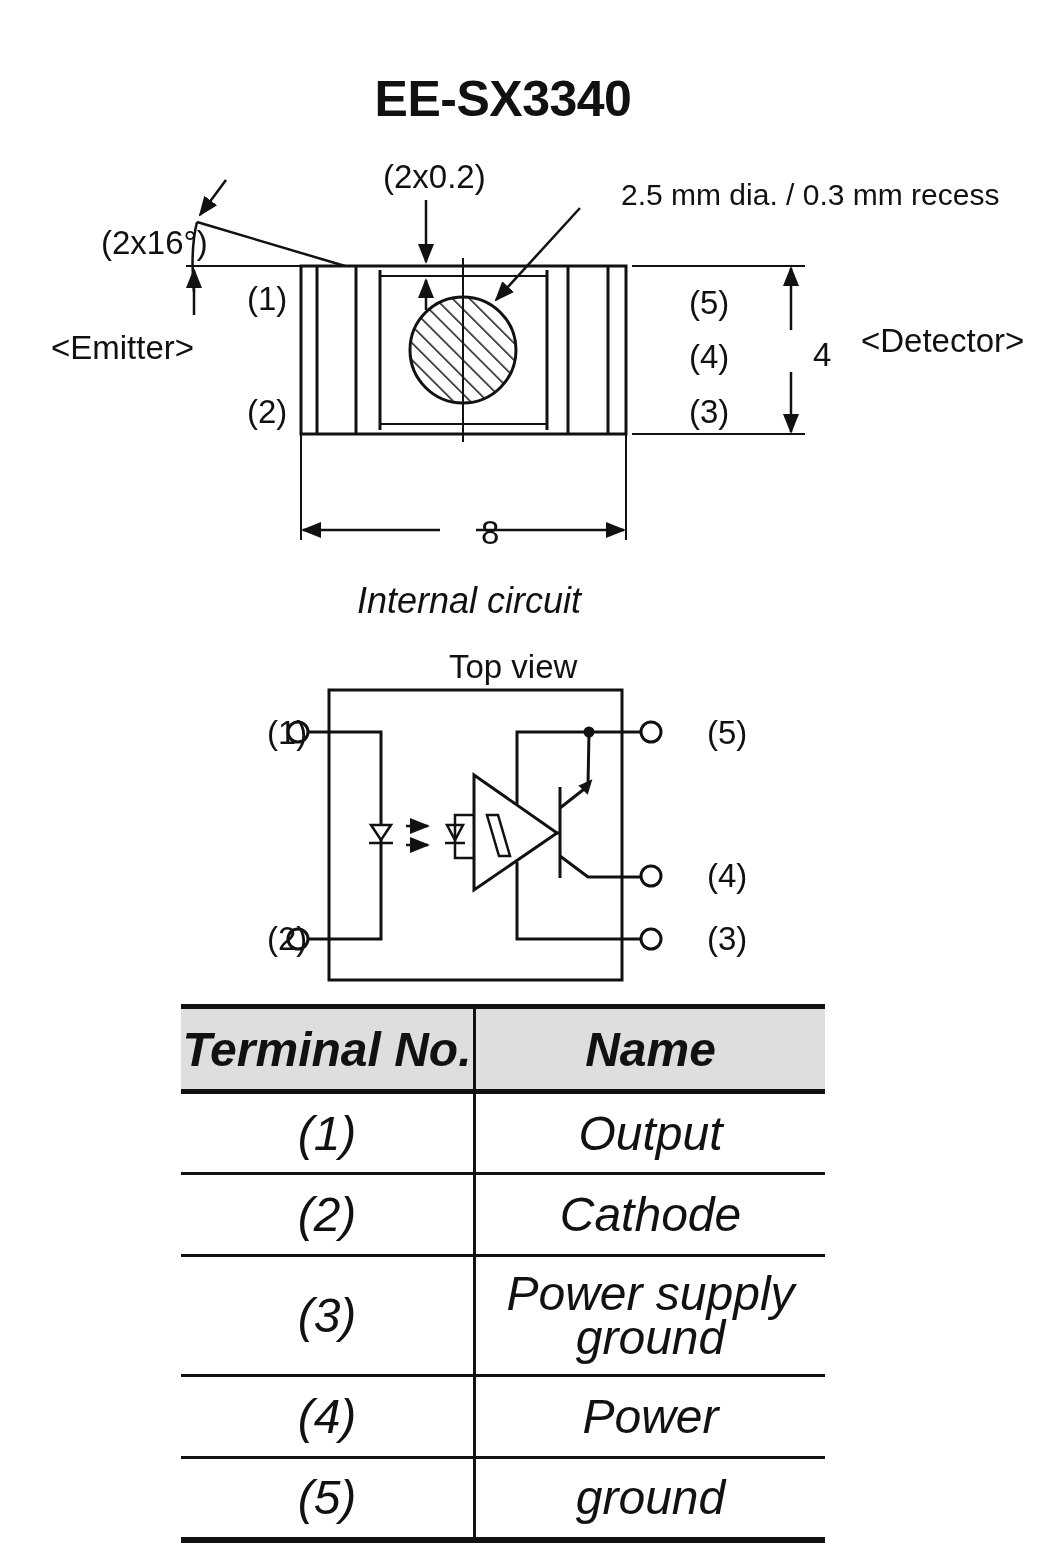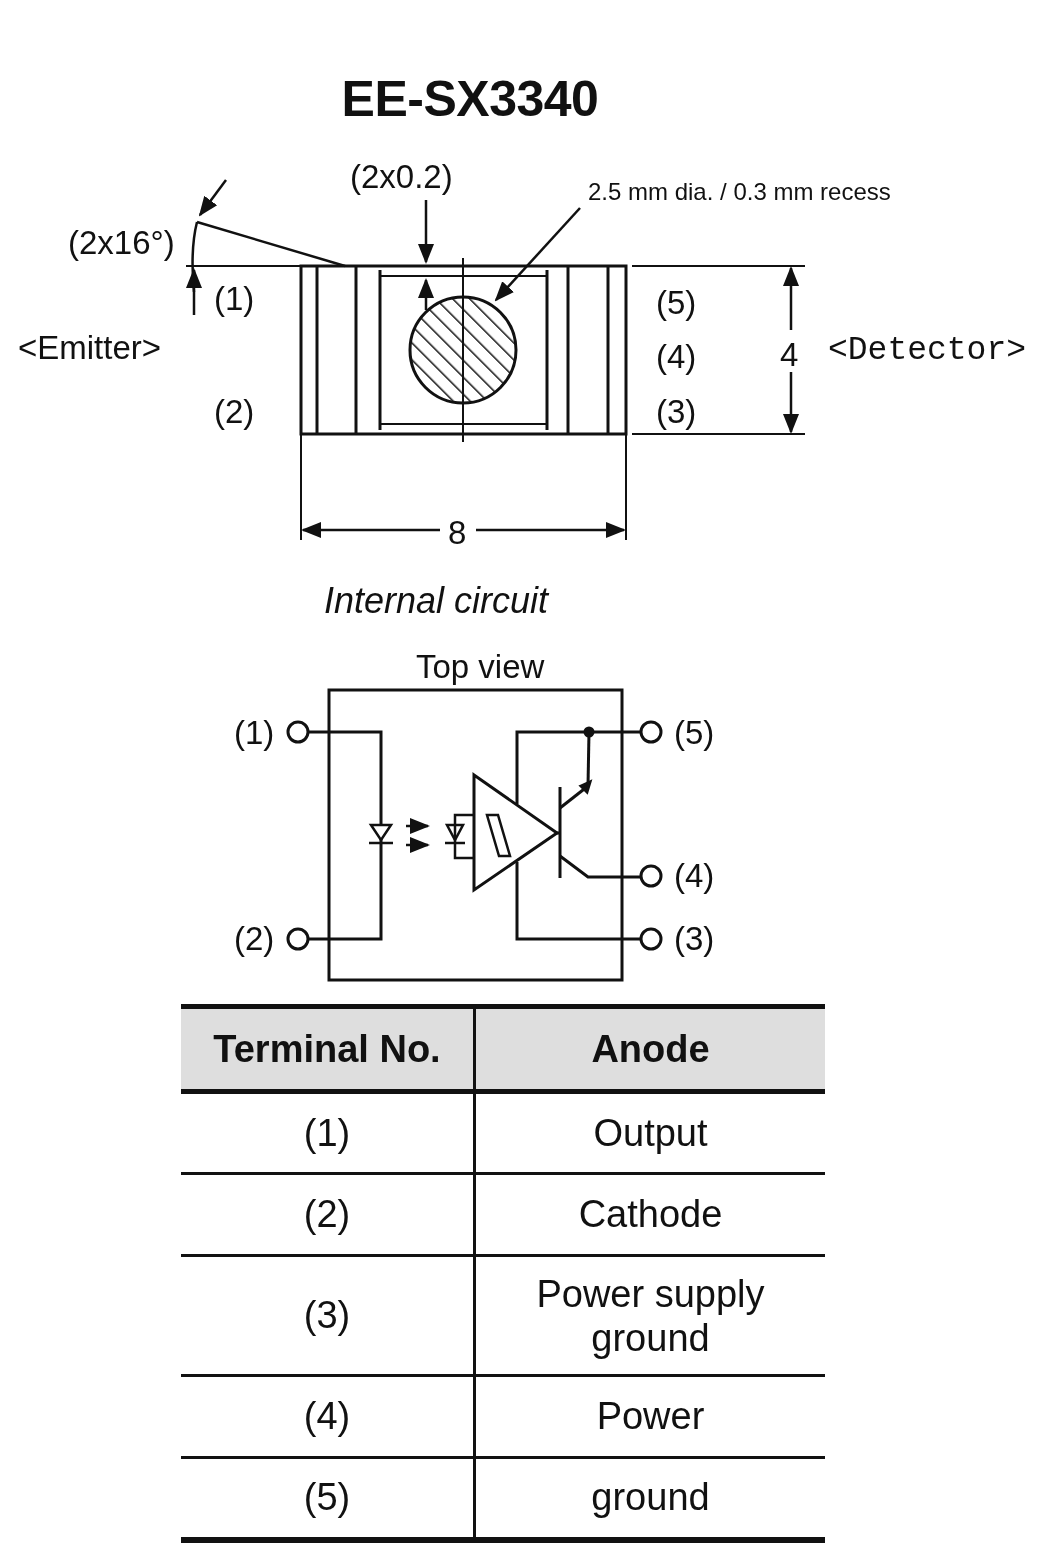--- a/index.html
+++ b/index.html
@@ -1,23 +1,23 @@
 <!DOCTYPE html>
 <html><head>
 <meta charset="utf-8">
 <style>
   html, body { margin:0; padding:0; background:#ffffff; }
   body { width:1063px; height:1568px; position:relative; overflow:hidden;
          font-family:"Liberation Sans", sans-serif; color:#111; }
-  .abs { position:absolute; }
+  .abs { position:absolute;margin-left:33px; }
   .title { left:0; width:940px; top:70px; text-align:center; font-weight:bold; font-size:50px; letter-spacing:-0.5px; }
   .lbl { font-size:33px; white-space:nowrap; }
   .lbl-big { font-size:36px; white-space:nowrap;font-style:italic; }
   svg { position:absolute; left:0; top:0; }
-  table.pins { position:absolute; left:181px; top:1004px; width:644px; border-collapse:collapse; font-size:38px; }
+  table.pins { position:absolute; left:181px; top:1004px; width:644px; border-collapse:collapse; font-size:48px;font-style:italic; }
   table.pins th, table.pins td { text-align:center; padding:0; }
   table.pins thead th { background:#dedede; font-weight:bold; height:80px; border-top:5px solid #111; border-bottom:5px solid #111; }
   table.pins td { border-bottom:3px solid #111; }
   table.pins tr.last td { border-bottom:6px solid #111; }
   table.pins .c1 { width:292px; border-right:3px solid #111; }
   table.pins tbody tr { height:82px; }
   table.pins tbody tr.tall { height:120px; }
   .name2 { line-height:44px; }
 </style>
 </head>
@@ -109,44 +109,44 @@
     <line x1="560" y1="808" x2="588" y2="786"></line>
     <path d="M581,786 L590,782 L587,792 Z" fill="#111"></path>
     <polyline points="588,786 589,732"></polyline>
     <circle cx="589" cy="732" r="4" fill="#111"></circle>
     <polyline points="560,856 588,877 641,877"></polyline>
   </g>
 </svg>
 
 <div class="abs lbl" style="left:68px;top:224px;">(2x16°)</div>
 <div class="abs lbl" style="left:350px;top:158px;">(2x0.2)</div>
-<div class="abs lbl" style="left:588px;top:178px;font-size:24px;">2.5 mm dia. / 0.3 mm recess</div>
+<div class="abs lbl" style="left:588px;top:178px;font-size:30px;">2.5 mm dia. / 0.3 mm recess</div>
 <div class="abs lbl" style="left:18px;top:329px;">&lt;Emitter&gt;</div>
-<div class="abs lbl" style="left:828px;top:332px;font-family:Liberation Mono, monospace;">&lt;Detector&gt;</div>
+<div class="abs lbl" style="left:828px;top:322px;">&lt;Detector&gt;</div>
 <div class="abs lbl" style="left:214px;top:280px;">(1)</div>
 <div class="abs lbl" style="left:214px;top:393px;">(2)</div>
 <div class="abs lbl" style="left:656px;top:284px;">(5)</div>
 <div class="abs lbl" style="left:656px;top:338px;">(4)</div>
 <div class="abs lbl" style="left:656px;top:393px;">(3)</div>
 <div class="abs lbl" style="left:780px;top:336px;">4</div>
 <div class="abs lbl" style="left:448px;top:514px;">8</div>
 
 <div class="abs lbl-big" style="left:324px;top:580px;">Internal circuit</div>
 <div class="abs lbl" style="left:416px;top:648px;">Top view</div>
 <div class="abs lbl" style="left:234px;top:714px;">(1)</div>
 <div class="abs lbl" style="left:234px;top:920px;">(2)</div>
 <div class="abs lbl" style="left:674px;top:714px;">(5)</div>
 <div class="abs lbl" style="left:674px;top:857px;">(4)</div>
 <div class="abs lbl" style="left:674px;top:920px;">(3)</div>
 
 <table class="pins">
   <thead>
     <tr>
       <th class="c1">Terminal No.</th>
-      <th>Anode</th>
+      <th>Name</th>
     </tr>
   </thead>
   <tbody>
     <tr>
       <td class="c1">(1)</td>
       <td>Output</td>
     </tr>
     <tr>
       <td class="c1">(2)</td>
       <td>Cathode</td>

